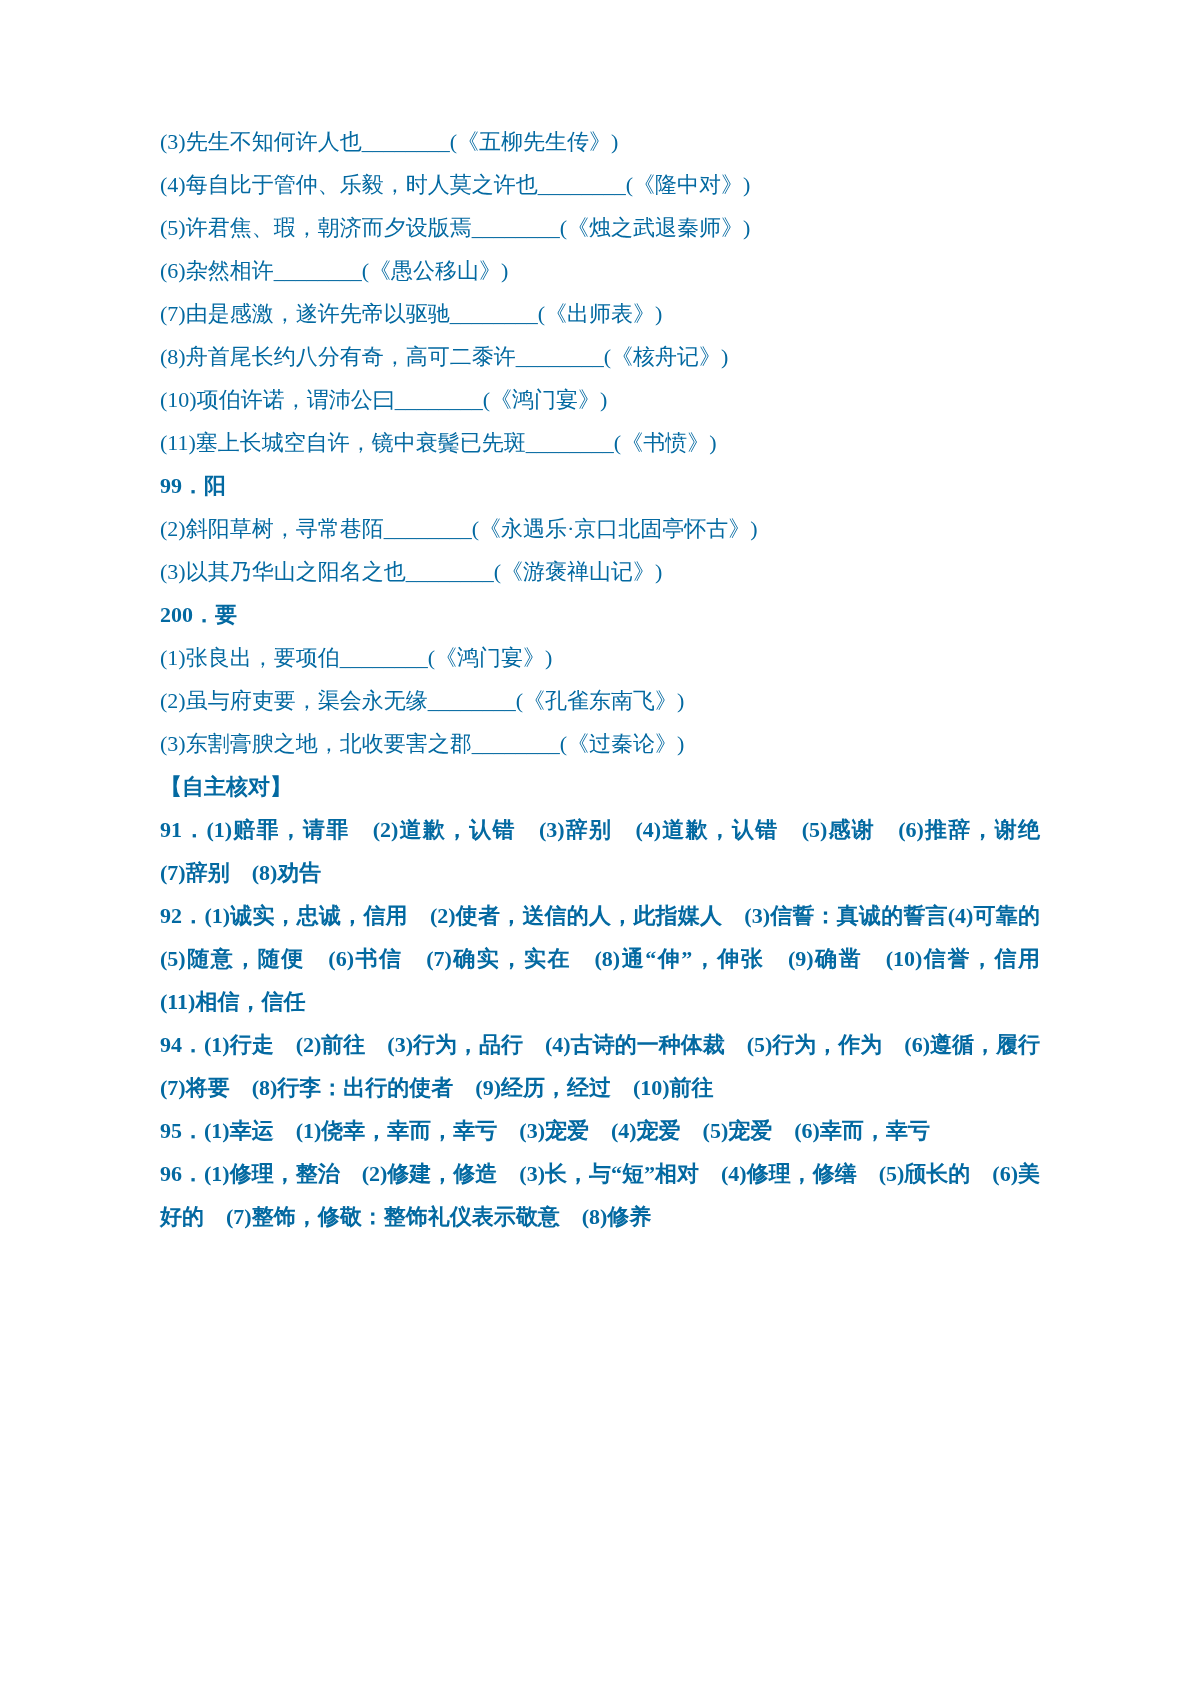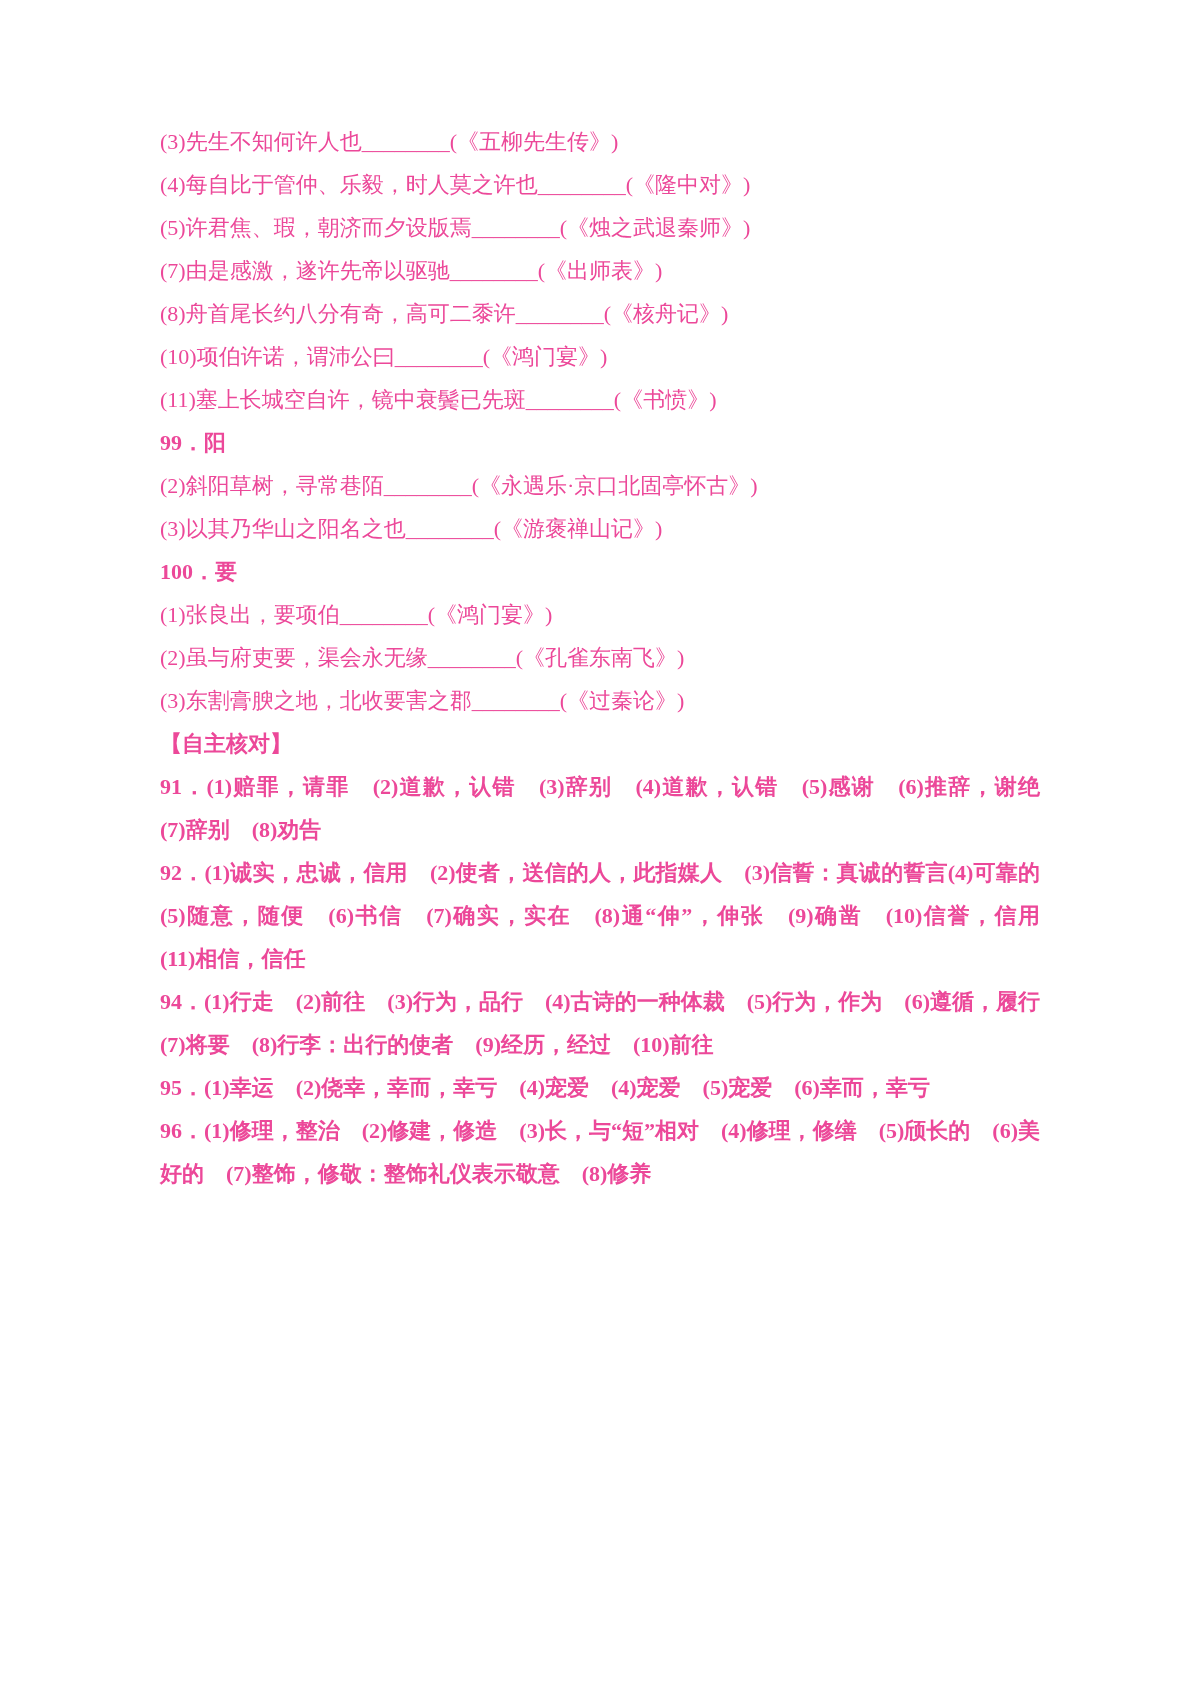--- a/index.html
+++ b/index.html
@@ -4,21 +4,21 @@
 <style>
   * { margin: 0; padding: 0; box-sizing: border-box; }
   html, body { background: #ffffff; }
   body { font-family: "Liberation Serif", "DejaVu Serif", serif; }
   .page {
     position: relative;
     width: 1200px;
     height: 1698px;
     margin: 0 auto;
     background: #ffffff;
-    color: #ec4899;
+    color: #0369a1;
     padding: 120px 160px 0 160px;
     overflow: hidden;
   }
   .line {
     font-size: 22px;
     line-height: 43px;
     white-space: normal;
     text-align: left;
     font-weight: normal;
   }
@@ -34,37 +34,38 @@
   }
 </style>
 </head>
 <body>
 
 <div class="page">
 
   <p class="line">(3)先生不知何许人也________(《五柳先生传》)</p>
   <p class="line">(4)每自比于管仲、乐毅，时人莫之许也________(《隆中对》)</p>
   <p class="line">(5)许君焦、瑕，朝济而夕设版焉________(《烛之武退秦师》)</p>
+  <p class="line">(6)杂然相许________(《愚公移山》)</p>
   <p class="line">(7)由是感激，遂许先帝以驱驰________(《出师表》)</p>
   <p class="line">(8)舟首尾长约八分有奇，高可二黍许________(《核舟记》)</p>
   <p class="line">(10)项伯许诺，谓沛公曰________(《鸿门宴》)</p>
   <p class="line">(11)塞上长城空自许，镜中衰鬓已先斑________(《书愤》)</p>
 
   <p class="line heading">99．阳</p>
 
   <p class="line">(2)斜阳草树，寻常巷陌________(《永遇乐·京口北固亭怀古》)</p>
   <p class="line">(3)以其乃华山之阳名之也________(《游褒禅山记》)</p>
 
-  <p class="line heading">100．要</p>
+  <p class="line heading">200．要</p>
 
   <p class="line">(1)张良出，要项伯________(《鸿门宴》)</p>
   <p class="line">(2)虽与府吏要，渠会永无缘________(《孔雀东南飞》)</p>
   <p class="line">(3)东割膏腴之地，北收要害之郡________(《过秦论》)</p>
 
   <p class="line heading">【自主核对】</p>
 
   <p class="answer-line">91．(1)赔罪，请罪　(2)道歉，认错　(3)辞别　(4)道歉，认错　(5)感谢　(6)推辞，谢绝　(7)辞别　(8)劝告</p>
   <p class="answer-line">92．(1)诚实，忠诚，信用　(2)使者，送信的人，此指媒人　(3)信誓：真诚的誓言(4)可靠的　(5)随意，随便　(6)书信　(7)确实，实在　(8)通“伸”，伸张　(9)确凿　(10)信誉，信用　(11)相信，信任</p>
   <p class="answer-line">94．(1)行走　(2)前往　(3)行为，品行　(4)古诗的一种体裁　(5)行为，作为　(6)遵循，履行　(7)将要　(8)行李：出行的使者　(9)经历，经过　(10)前往</p>
-  <p class="answer-line">95．(1)幸运　(2)侥幸，幸而，幸亏　(4)宠爱　(4)宠爱　(5)宠爱　(6)幸而，幸亏</p>
+  <p class="answer-line">95．(1)幸运　(1)侥幸，幸而，幸亏　(3)宠爱　(4)宠爱　(5)宠爱　(6)幸而，幸亏</p>
   <p class="answer-line">96．(1)修理，整治　(2)修建，修造　(3)长，与“短”相对　(4)修理，修缮　(5)颀长的　(6)美好的　(7)整饰，修敬：整饰礼仪表示敬意　(8)修养</p>
 
 </div>
 
 </body></html>

